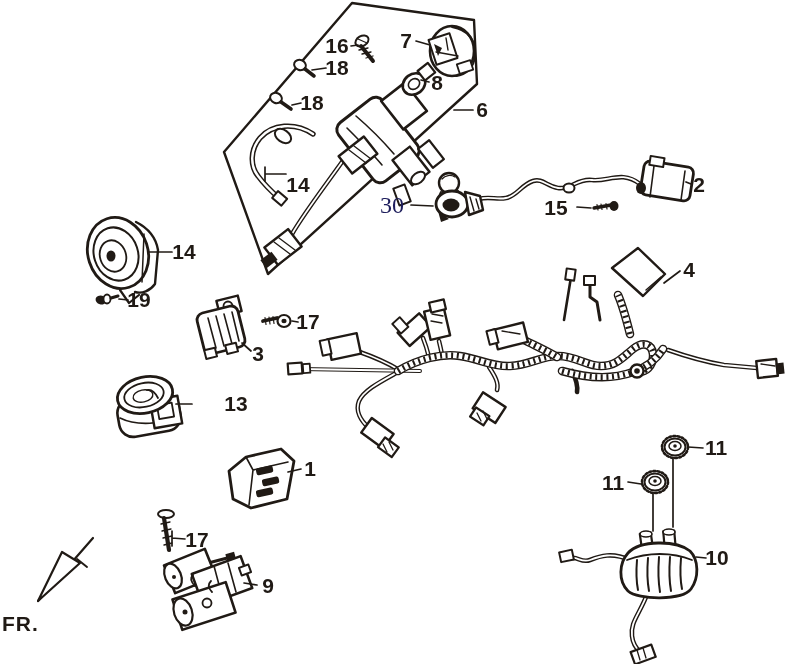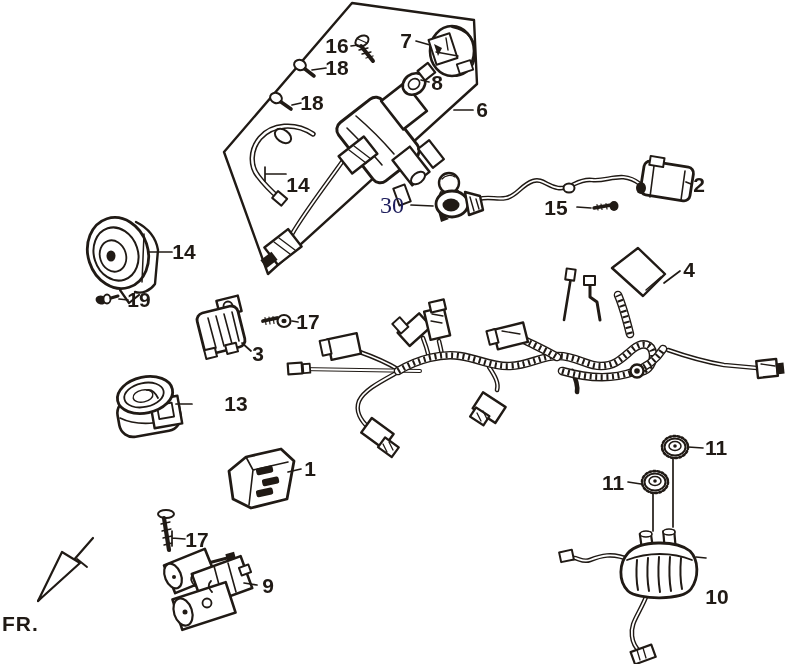--- a/index.html
+++ b/index.html
@@ -361,18 +361,18 @@
       <div class="plabel" style="left: 689px; top: 270px;">4</div>
       <div class="plabel" style="left: 139px; top: 300px;">19</div>
       <div class="plabel" style="left: 308px; top: 322px;">17</div>
       <div class="plabel" style="left: 258px; top: 354px;">3</div>
       <div class="plabel" style="left: 204px; top: 404px; margin-left: 32px;">13</div>
       <div class="plabel" style="left: 310px; top: 469px;">1</div>
       <div class="plabel" style="left: 716px; top: 448px;">11</div>
       <div class="plabel" style="left: 613px; top: 483px;">11</div>
       <div class="plabel" style="left: 197px; top: 540px;">17</div>
       <div class="plabel" style="left: 268px; top: 586px;">9</div>
-      <div class="plabel" style="left: 717px; top: 558px; margin-top: 39px;">10</div>
+      <div class="plabel" style="left: 717px; top: 558px;">10</div>
     </div>
 
 <div id="fr-label">FR.</div>
 
 </div>
 
 </body></html>

